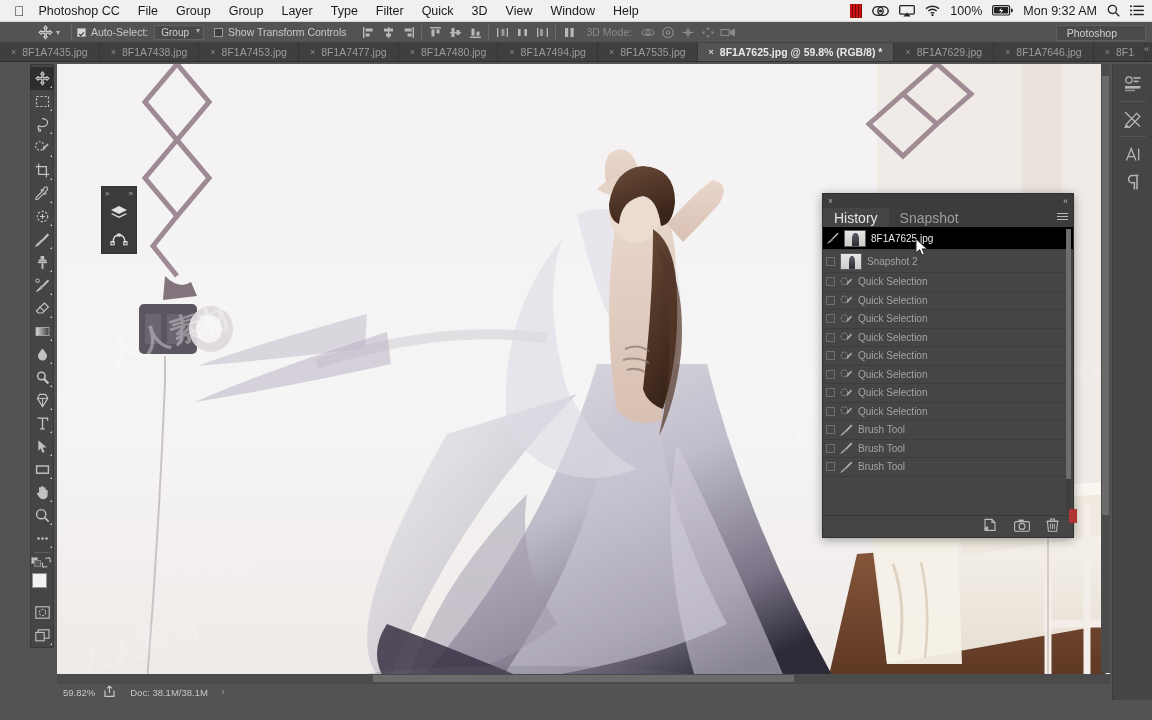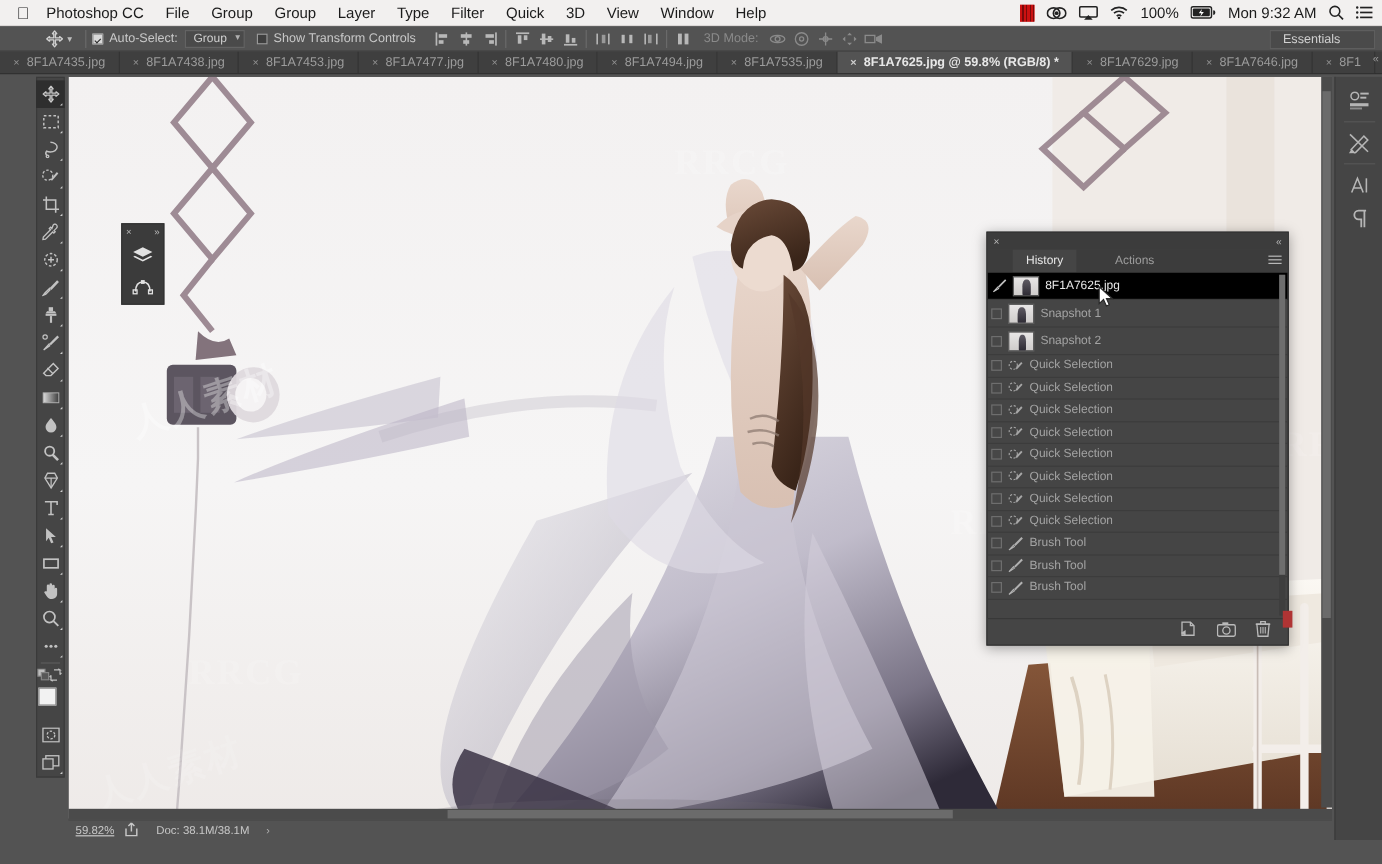--- a/index.html
+++ b/index.html
@@ -138,21 +138,21 @@
   
   .histpanel {
     position:absolute; left:822px; top:131px; width:252px; height:345px;
     background:#454545; border:1px solid #2e2e2e;
     box-shadow:0 2px 10px rgba(0,0,0,.35);
     display:flex; flex-direction:column;
   }
   .hp-top { height:14px; background:#3c3c3c; display:flex; align-items:center;
             justify-content:space-between; padding:0 5px; font-size:8.5px; color:#b6b6b6; }
   .hp-tabs { height:19px; background:#3c3c3c; display:flex; align-items:stretch; position:relative;}
-  .hp-tab { padding:0 11px; display:flex; align-items:center; font-size:10px; color:#9d9d9d;margin-left:21px;}
+  .hp-tab { padding:0 11px; display:flex; align-items:center; font-size:14px; color:#9d9d9d;}
   .hp-tab.active { background:#454545; color:#e6e6e6; }
   .hp-menu { position:absolute; right:5px; top:5px; width:11px;}
   .hp-menu i { display:block; height:1px; background:#b8b8b8; margin-bottom:2px;}
   .hp-list { flex:1; overflow:hidden; position:relative; }
   .hrow {
     height:18.5px; display:flex; align-items:center; gap:5px;
     border-bottom:1px solid #3c3c3c; padding-left:3px; font-size:10px; color:#a3a3a3;
   }
   .hrow.snap { height:23px; }
   .hrow.current { background:#000000; color:#eaeaea; }
@@ -170,21 +170,21 @@
   .hp-foot .fic { opacity:.85; }
   .hp-redbar { position:absolute; right:-4px; bottom:14px; width:8px; height:14px; background:#b03434;}
   .cursor-arrow { position:absolute; left:915px; top:176px; width:14px; height:18px; }
 
   
   .statusbar {
     position:absolute; left:57px; bottom:0; right:42px; height:17px;
     background:#535353; display:flex; align-items:center; font-size:9.5px; color:#c7c7c7;
     gap:0; border-top:1px solid #4a4a4a;
   }
-  .sb-zoom { padding:0 8px 0 6px;text-decoration:underline; }
+  .sb-zoom { padding:0 8px 0 6px; }
   .sb-doc { padding-left:14px; }
   .sb-arrow { padding-left:14px; font-size:9px; color:#b0b0b0;}
   .hscroll { position:absolute; left:57px; bottom:17px; right:42px; height:9px; background:#4b4b4b; }
   .hscroll b { position:absolute; left:30%; width:40%; top:1px; height:7px; background:#6b6b6b; display:block; }
   .vscroll { position:absolute; right:42px; top:2px; bottom:27px; width:9px; background:#4b4b4b;}
   .vscroll b { position:absolute; left:1px; top:2%; width:7px; height:72%; background:#6b6b6b; display:block;}
 
   
   .wm { position:absolute; color:rgba(255,255,255,.34); font-weight:bold; pointer-events:none;
         font-family:"Liberation Serif", serif; letter-spacing:2px;}
@@ -381,21 +381,21 @@
               <path d="M7 1.2 L9 3.4H5zM7 11.8 L9 9.6H5zM1.2 6.5 L3.4 4.5v4zM12.8 6.5 L10.6 4.5v4z" fill="#cfcfcf"></path>
             </svg>
           </span>
         <span class="align-btn">
             <svg width="16" height="13" viewBox="0 0 16 13">
               <rect x="1" y="3.5" width="8" height="6" fill="none" stroke="#cfcfcf" stroke-width="1.1"></rect>
               <path d="M10 5 L15 2.6v7.8L10 8z" fill="#cfcfcf"></path>
             </svg>
           </span>
       </span>
-      <span class="workspace">Essentials</span>
+      <span class="workspace">Photoshop</span>
     </div>
 
     <div class="tabbar">
       <div class="tabspacer"></div>
       <div class="tab">
           <span class="x">×</span>
           <span>8F1A7435.jpg</span>
         </div>
       <div class="tab">
           <span class="x">×</span>
@@ -754,48 +754,41 @@
         </div>
       </div>
 
       <div class="histpanel">
         <div class="hp-top">
           <span>×</span>
           <span>«</span>
         </div>
         <div class="hp-tabs">
           <div class="hp-tab active">History</div>
-          <div class="hp-tab">Actions</div>
+          <div class="hp-tab">Snapshot</div>
           <span class="hp-menu">
               <i></i>
               <i></i>
               <i></i>
             </span>
         </div>
 
         <div class="hp-list">
 
           <div class="hrow snap current">
             <span class="hicon">
               <svg width="12" height="12" viewBox="0 0 12 12">
                   <path d="M10.6 0.8 L4.6 6.8 l1 1 6-6z" fill="#e2e2e2"></path>
                   <path d="M4.4 7.2 L0.8 11.2 l4.4-2.8z" fill="none" stroke="#e2e2e2" stroke-width=".9"></path>
                 </svg>
             </span>
             <span class="hthumb">
                 <i class="fig"></i>
               </span>
             <span class="hlabel">8F1A7625.jpg</span>
-          </div>
-          <div class="hrow snap">
-            <span class="hbox"></span>
-            <span class="hthumb">
-                <i class="fig"></i>
-              </span>
-            <span class="hlabel">Snapshot 1</span>
           </div>
           <div class="hrow snap">
             <span class="hbox"></span>
             <span class="hthumb">
                 <i class="fig" style="left:8px;width:6px;"></i>
               </span>
             <span class="hlabel">Snapshot 2</span>
           </div>
 
           <div class="hrow">

